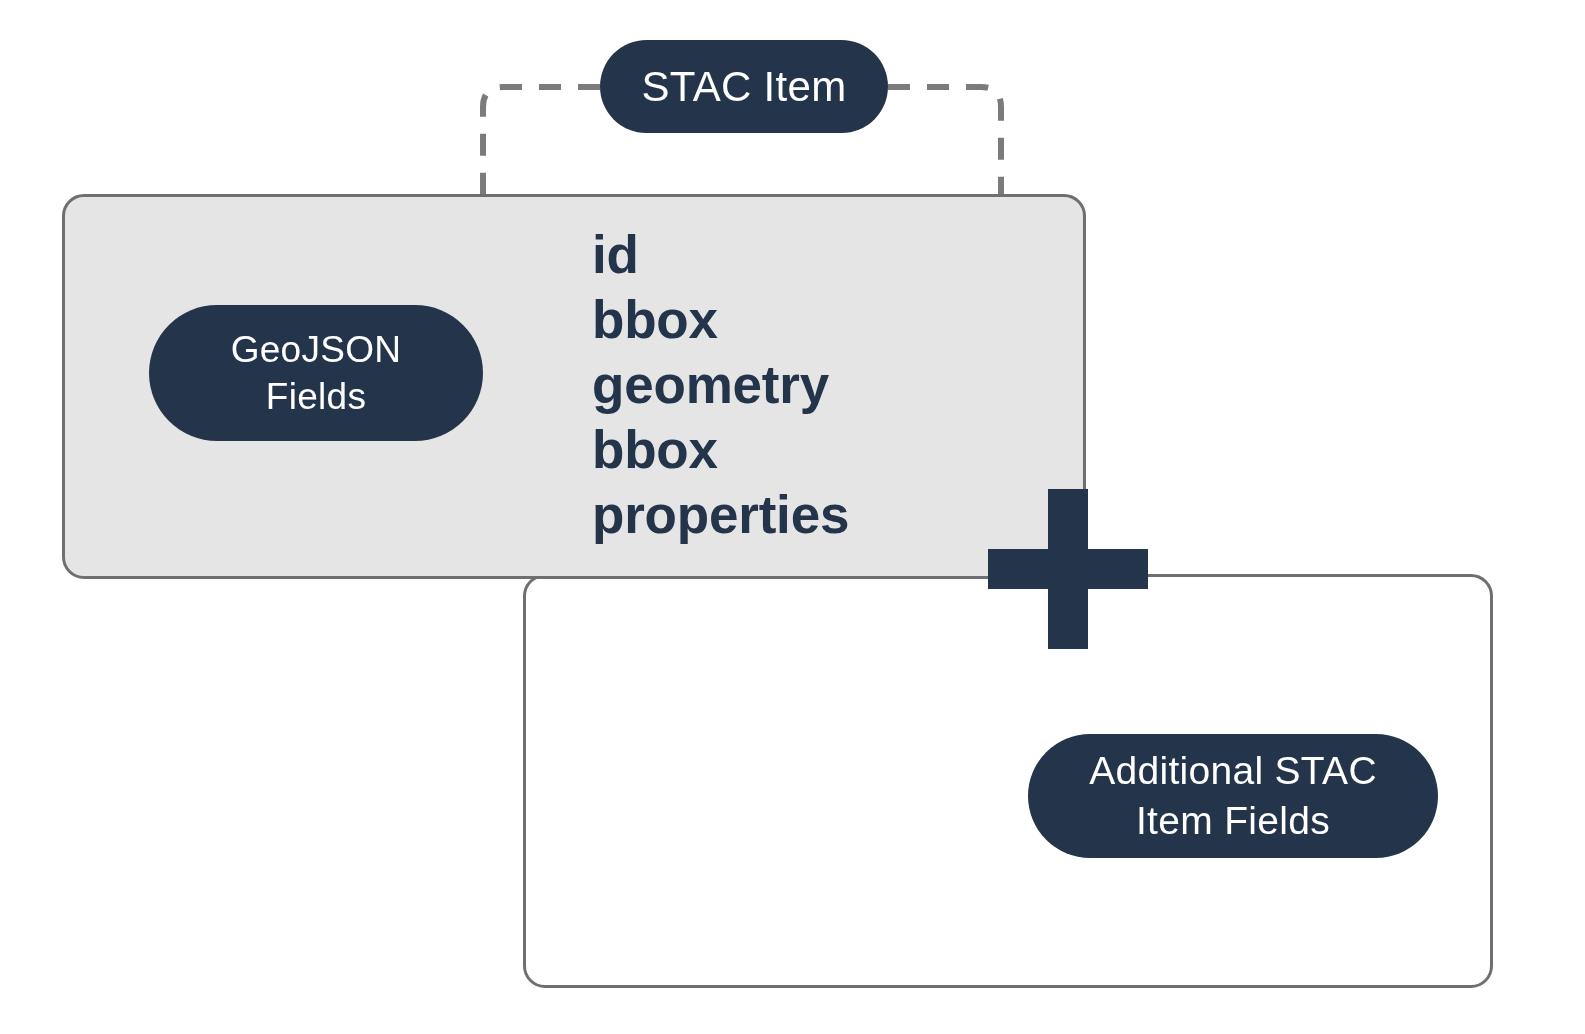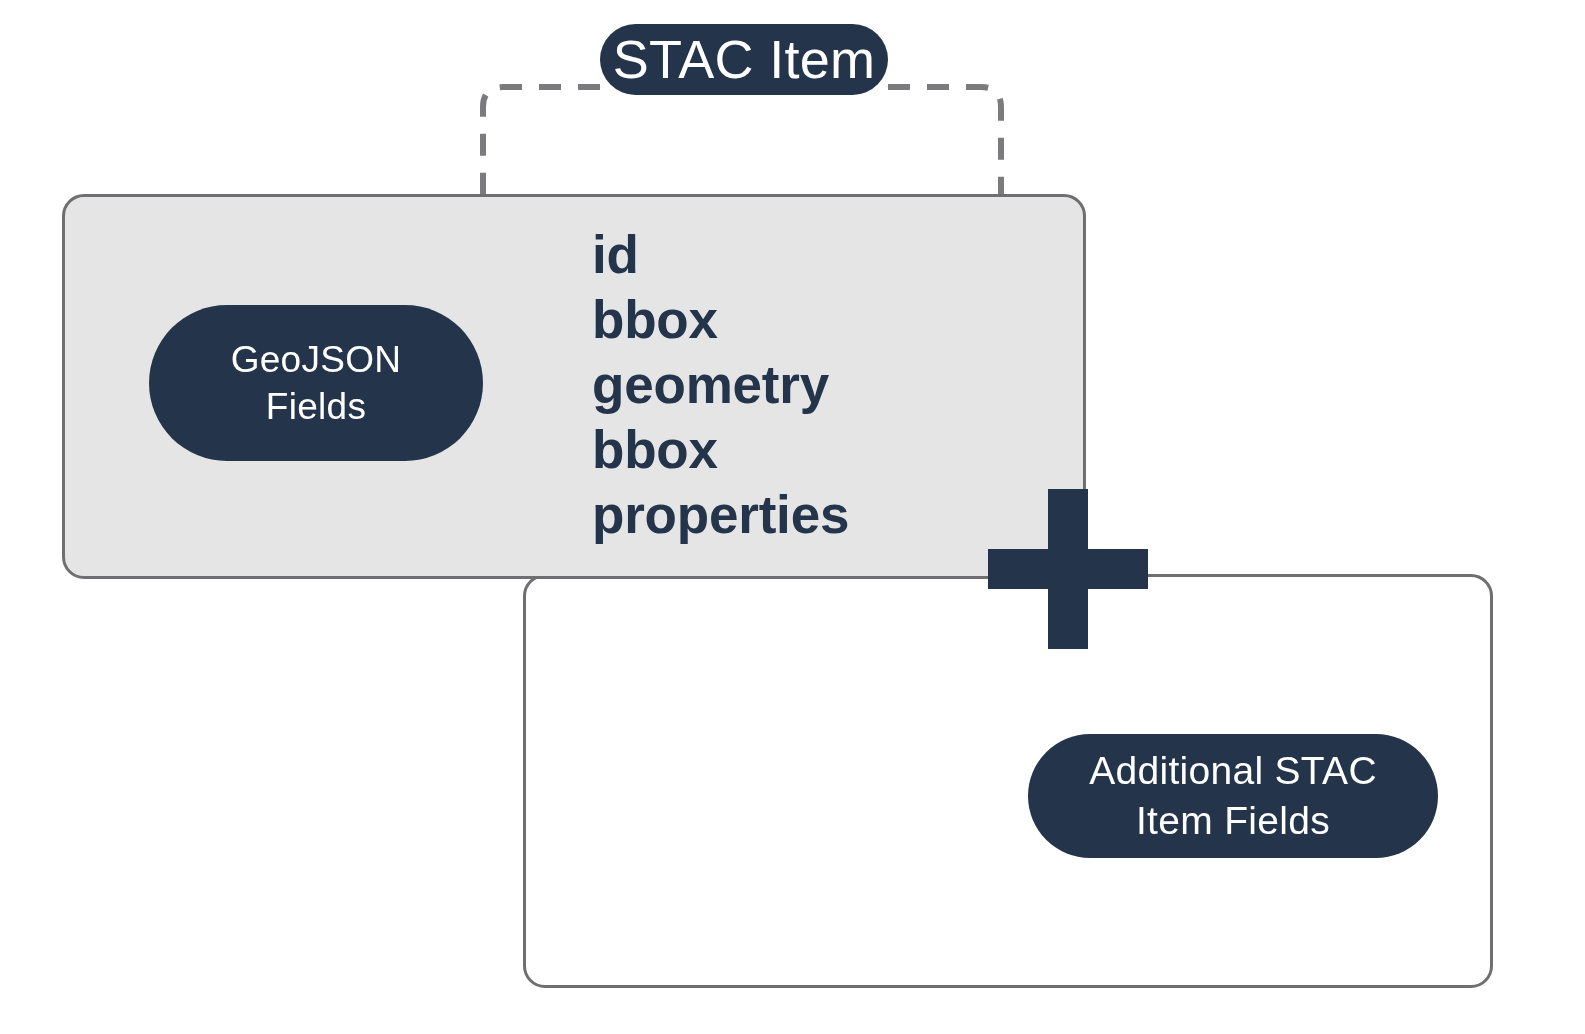--- a/index.html
+++ b/index.html
@@ -93,31 +93,31 @@
     display: flex;
     align-items: center;
     justify-content: center;
     text-align: center;
     font-weight: normal;
     letter-spacing: 0.3px;
     line-height: 1.28;
   }
   .pill.stac-item {
     left: 600px;
-    top: 24px;
+    top: 40px;
     width: 288px;
-    height: 71px;
-    font-size: 54px;
+    height: 93px;
+    font-size: 42px;
     z-index: 6;
   }
   .pill.geojson-label {
     left: 149px;
     top: 305px;
     width: 334px;
-    height: 156px;
+    height: 136px;
     font-size: 37px;
     z-index: 5;
   }
   .pill.additional-label {
     left: 1028px;
     top: 734px;
     width: 410px;
     height: 124px;
     font-size: 39px;
     z-index: 5;

